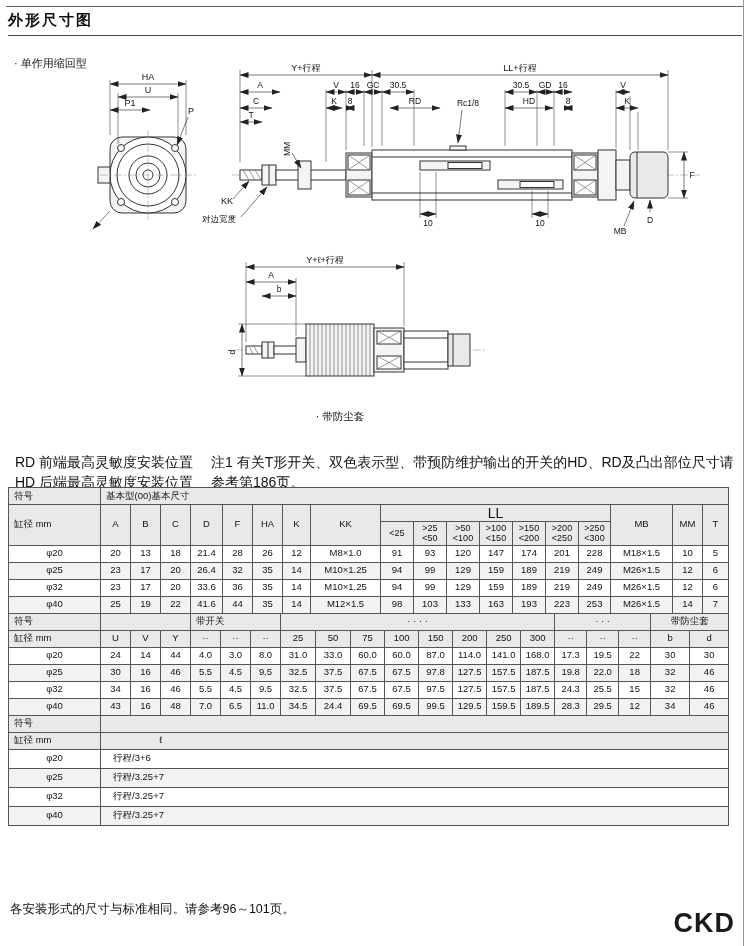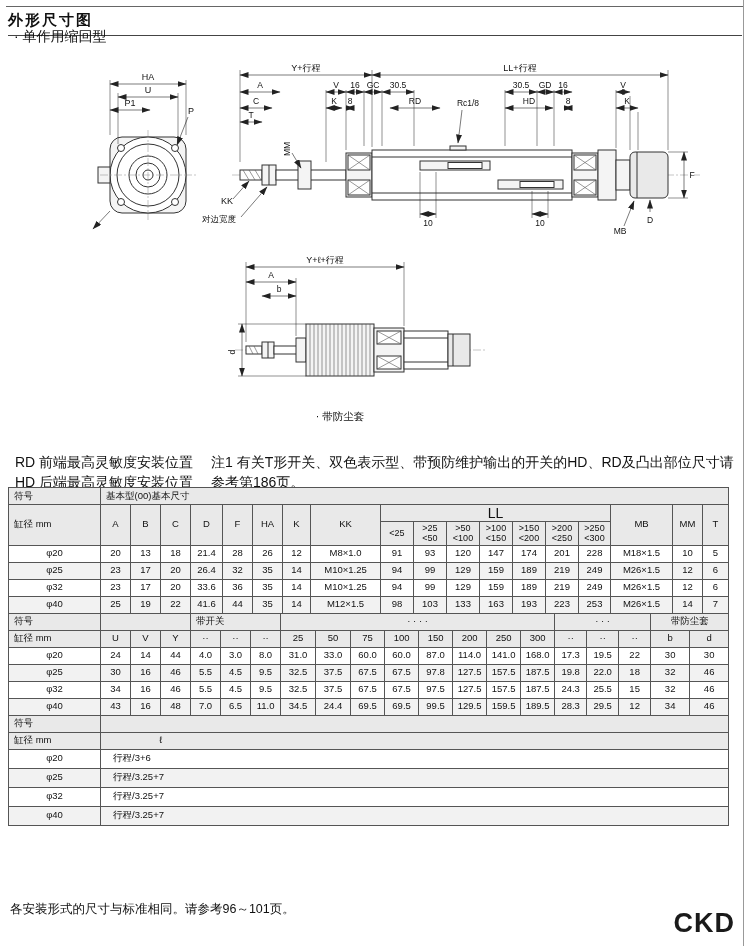--- a/index.html
+++ b/index.html
@@ -2,21 +2,21 @@
 <html><head>
 <meta charset="utf-8">
 <style>
   *{margin:0;padding:0;box-sizing:border-box;}
   body{width:750px;height:946px;background:#fff;color:#111;position:relative;overflow:hidden;
        font-family:"Liberation Sans","DejaVu Sans",sans-serif;}
   .rule-top{position:absolute;left:6px;top:6px;width:737px;height:1px;background:#666;}
   .rule-right{position:absolute;top:0;right:6px;width:1px;height:946px;background:#999;}
   .titlebar{position:absolute;left:8px;top:11px;width:734px;border-bottom:1px solid #444;padding-bottom:5px;}
   .title{font-size:15px;font-weight:bold;letter-spacing:2px;}
-  .subtitle{position:absolute;left:14px;top:28px;font-size:14px;}
+  .subtitle{position:absolute;left:14px;top:56px;font-size:11px;}
   .drawings{position:absolute;left:0;top:50px;}
   .dim{stroke:#222;stroke-width:.6;marker-start:url(#ar);marker-end:url(#ar);fill:none;}
   .ldr{stroke:#222;stroke-width:.6;marker-end:url(#ar);fill:none;}
   .ext{stroke:#222;stroke-width:.5;}
   .out{stroke:#333;stroke-width:1;fill:none;}
   .fw{fill:#fff;stroke:#333;stroke-width:1;}
   .fl{fill:#f4f4f4;stroke:#333;stroke-width:1;}
   .fd{fill:#e9e9e9;stroke:#333;stroke-width:1;}
   .cl{stroke:#888;stroke-width:.5;stroke-dasharray:8 2 2 2;fill:none;}
   .hx{stroke:#555;stroke-width:.6;fill:none;}

